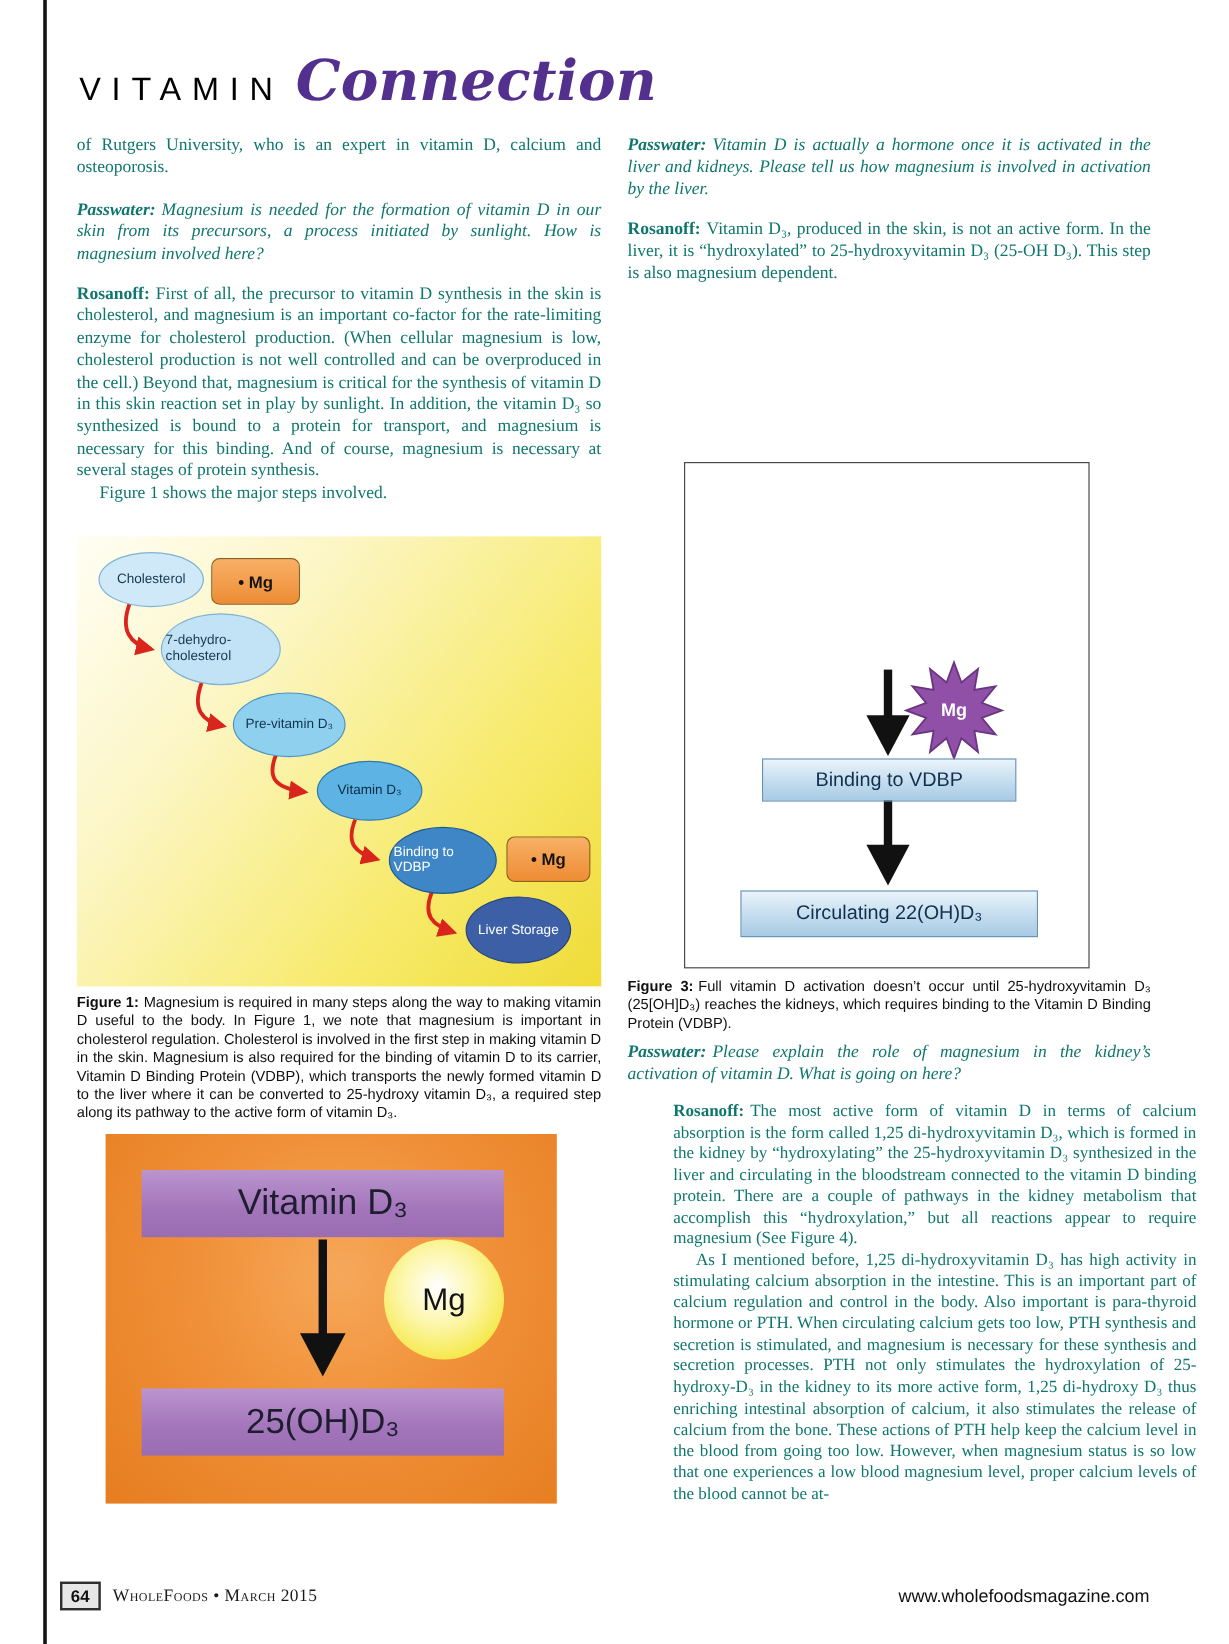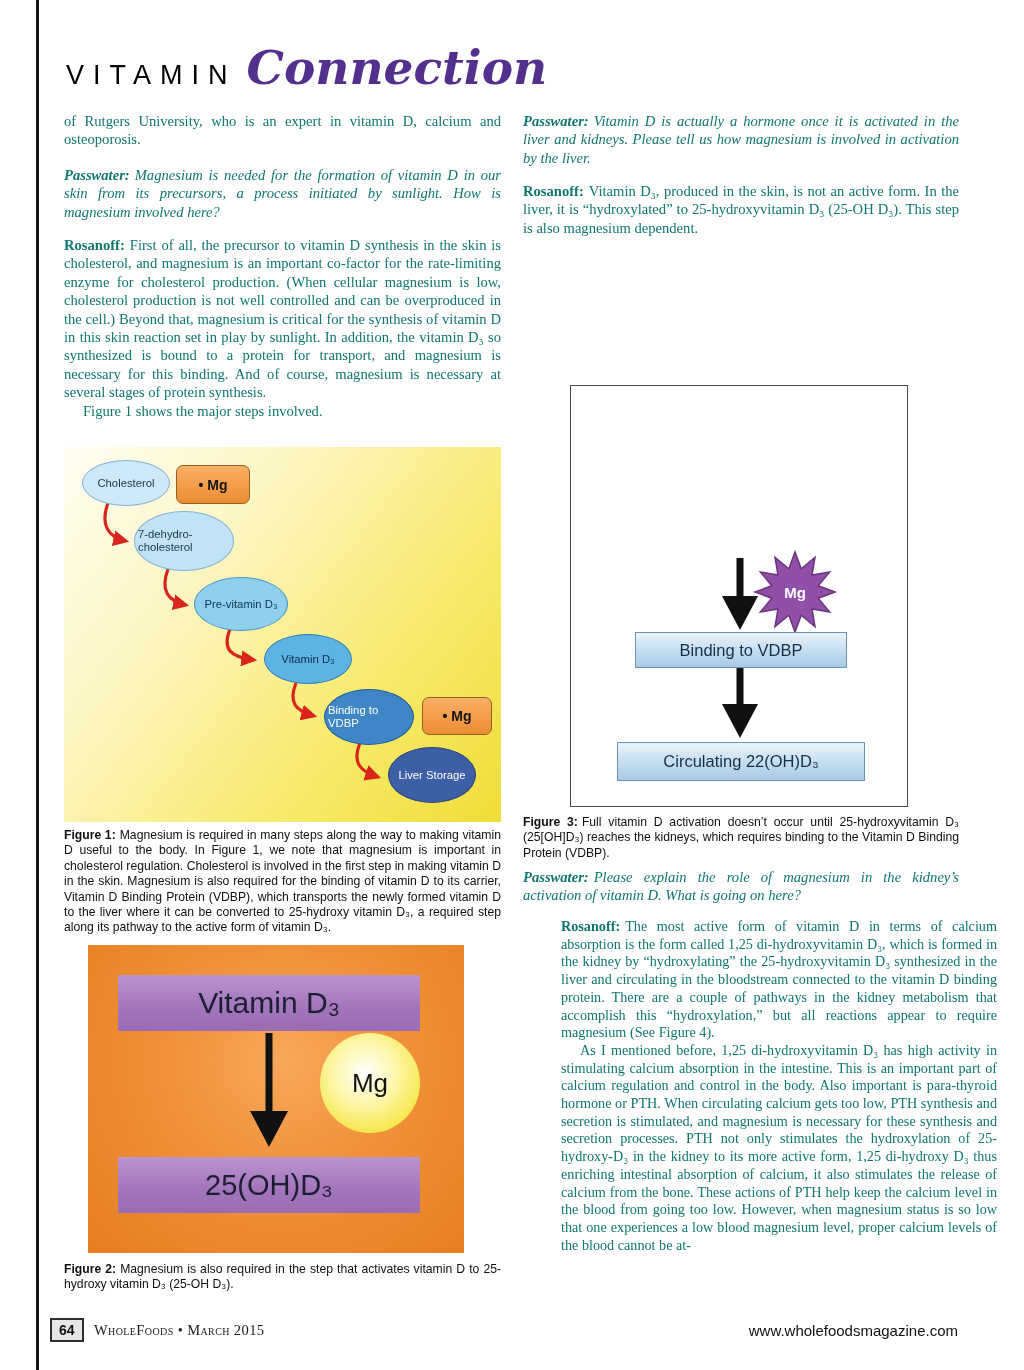--- a/index.html
+++ b/index.html
@@ -134,23 +134,20 @@
   <div class="fig2 abs" style="left:88px; top:945px;">
     <svg class="overlay" width="376" height="308">
       <line x1="181" y1="88" x2="181" y2="170" stroke="#111" stroke-width="7"></line>
       <polygon points="162,166 200,166 181,202" fill="#111"></polygon>
     </svg>
     <div class="pbox topbox">Vitamin D₃</div>
     <div class="mgcircle">Mg</div>
     <div class="pbox bottombox">25(OH)D₃</div>
   </div>
 
-  <p class="caption abs" style="left:64px; top:1262px; width:437px;">
-    <b class="cap-label">Figure 2:</b><span>Magnesium is also required in the step that activates vitamin D to 25-hydroxy vitamin D₃ (25-OH D₃).</span>
-  </p>
 
   <p class="body q abs" style="left:523px; top:112px; width:436px;">
     <b class="spk">Passwater:</b><span class="qt">Vitamin D is actually a hormone once it is activated in the liver and kidneys. Please tell us how magnesium is involved in activation by the liver.</span>
   </p>
 
   <p class="body abs" style="left:523px; top:182px; width:436px;">
     <b class="spk">Rosanoff:</b><span>Vitamin D₃, produced in the skin, is not an active form. In the liver, it is “hydroxylated” to 25-hydroxyvitamin D₃ (25-OH D₃). This step is also magnesium dependent.</span>
   </p>
 
 

